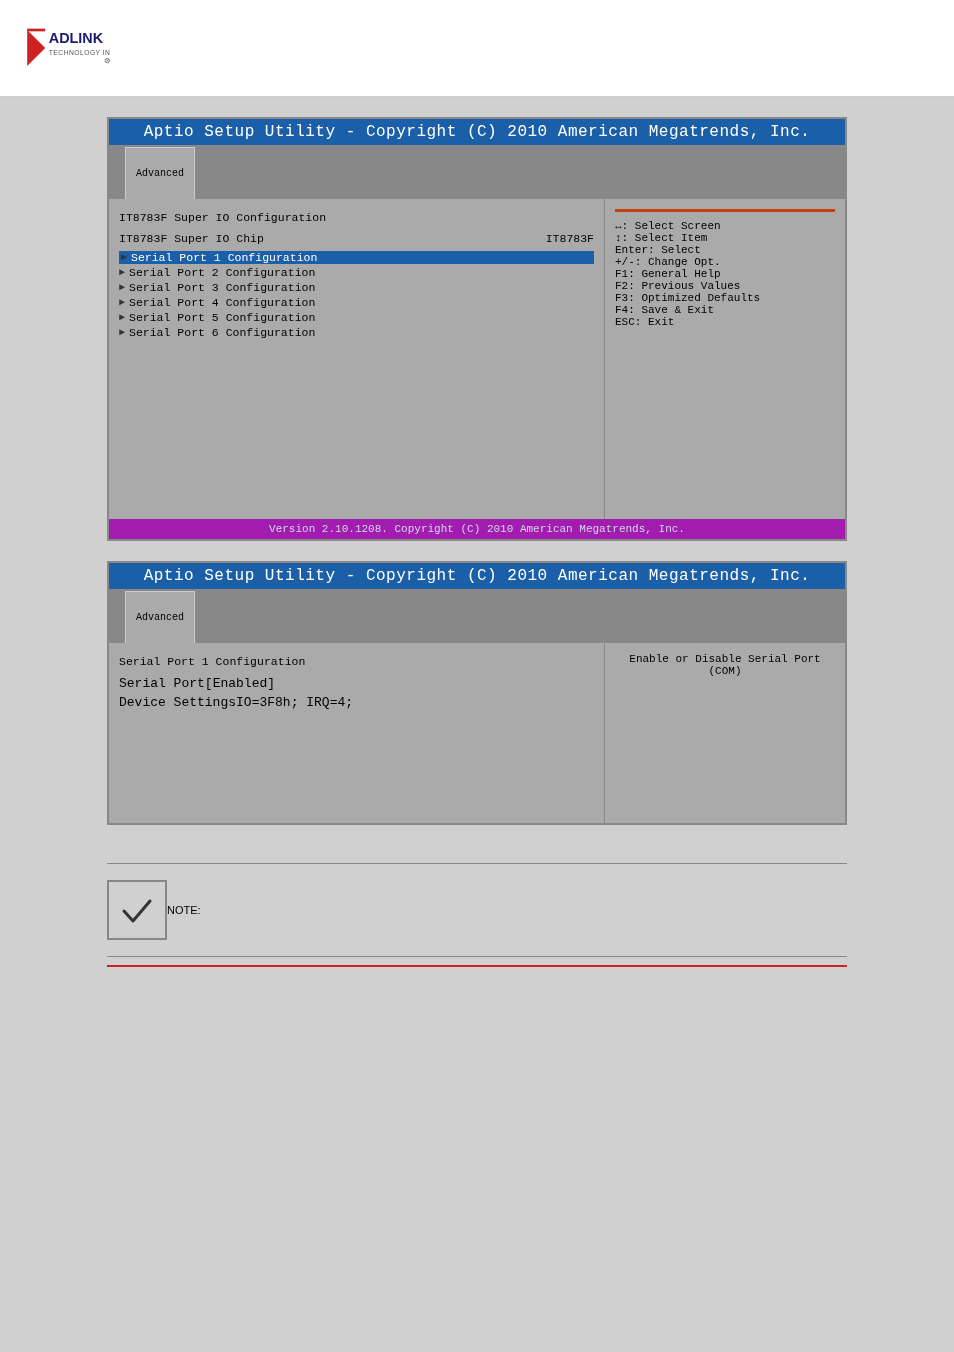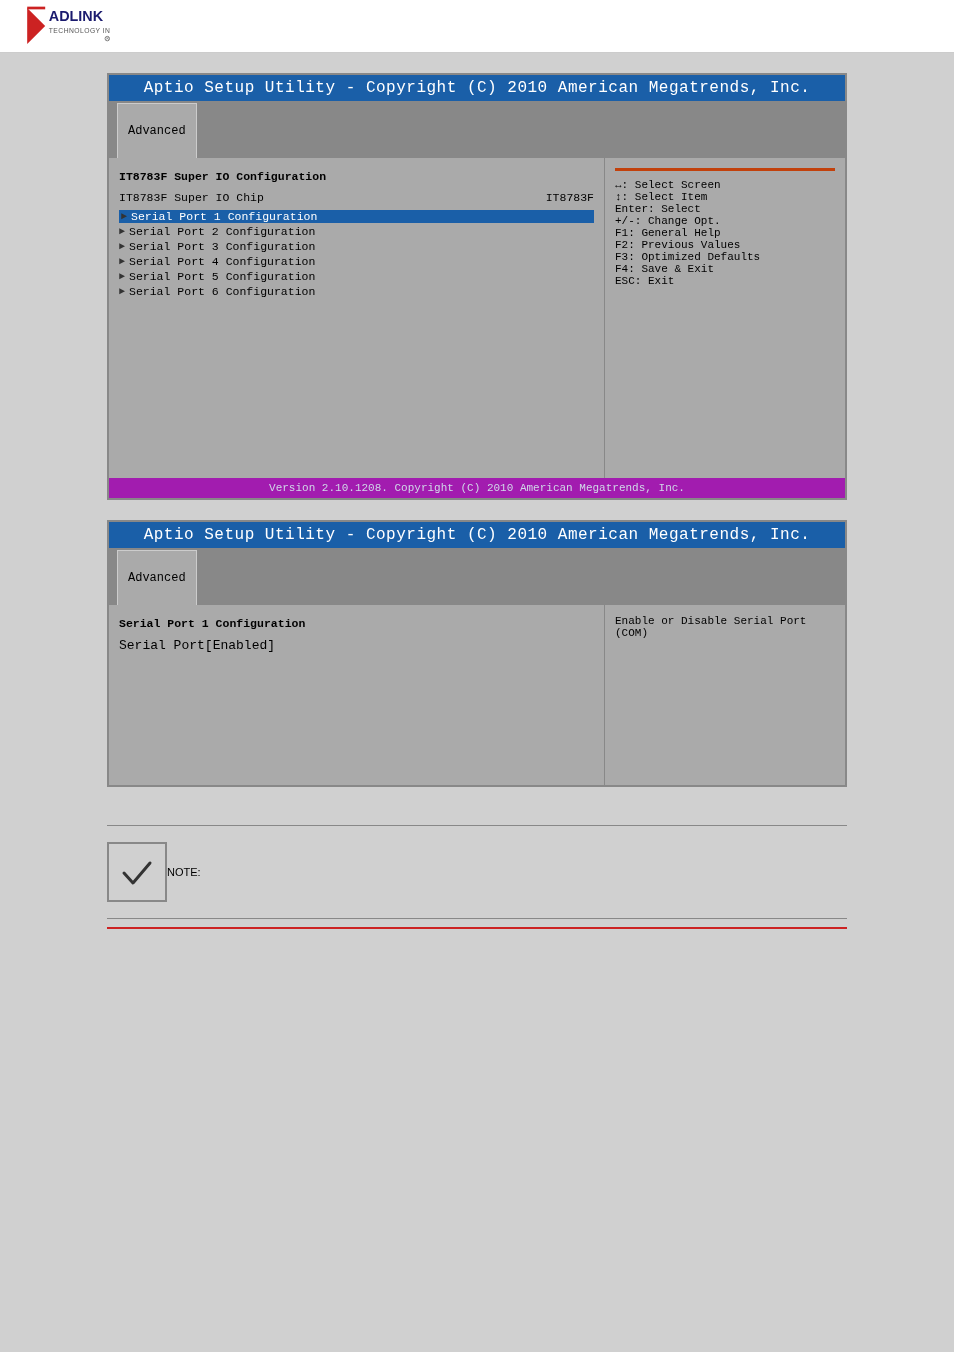--- a/index.html
+++ b/index.html
@@ -39,25 +39,26 @@
 
     .bios-tab-bar {
       background: #888;
       padding: 2px 0 0 8px;
     }
 
     .bios-tab {
       display: inline-block;
       background: #aaa;
       color: #000;
-      font-size: 12px;
+      font-size: 10px;
       padding: 20px 10px;
       border-top: 1px solid #ccc;
       border-left: 1px solid #ccc;
       border-right: 1px solid #ccc;
+      margin-left: 8px;
     }
 
     .bios-content {
       display: flex;
       background: #aaa;
       min-height: 320px;
     }
 
     .bios-left {
       flex: 1;
@@ -92,21 +93,21 @@
     .bios-footer {
       background: #a21caf;
       color: #d0d8e8;
       font-size: 11px;
       padding: 4px 8px;
       text-align: center;
     }
 
     .bios-section-title {
       margin-bottom: 8px;
-      font-weight: bold;
+      font-weight: normal;
     }
 
     .bios-item {
       display: flex;
       align-items: center;
       margin-bottom: 2px;
       font-size: 11.5px;
     }
 
     .bios-item-arrow {
@@ -148,20 +149,21 @@
       border-right: 1px solid #888;
       font-size: 11.5px;
       color: #000;
     }
 
     .bios-right-2 {
       width: 240px;
       padding: 10px;
       font-size: 11px;
       color: #000;
+      text-align: center;
     }
 
     .port-row {
       display: flex;
       margin-bottom: 4px;
       font-size: 13px;
     }
 
     .port-value {
       color: #000;
@@ -214,21 +216,21 @@
       width: 740px;
       margin: 0 auto;
       border: none;
       border-top: 2px solid #cc2222;
       margin-top: 8px;
     }
 
     
     .top-bar {
       background: #fff;
-      padding: 0 20px;
+      padding: 22px 20px;
       border-bottom: 1px solid #ccc;
     }
   </style>
 </head>
 <body>
 
 <div class="top-bar">
   <div class="logo-box">
     <svg class="logo-svg" viewBox="0 0 100 56" xmlns="http://www.w3.org/2000/svg">
 
@@ -303,20 +305,24 @@
   <div class="bios-tab-bar">
     <span class="bios-tab">Advanced</span>
   </div>
   <div class="bios-content-2">
     <div class="bios-left-2">
       <div class="bios-section-title">Serial Port 1 Configuration</div>
       <div class="port-row">
         <span>Serial Port</span>
         <span class="port-value">[Enabled]</span>
       </div>
+      <div class="port-row">
+        <span>Device Settings</span>
+        <span class="port-value">IO=3F8h; IRQ=4;</span>
+      </div>
     </div>
     <div class="bios-right-2">
       <div>Enable or Disable Serial Port<br>(COM)</div>
     </div>
   </div>
 </div>
 
 <div class="note-section">
   <hr class="note-divider">
   <div class="note-content">

